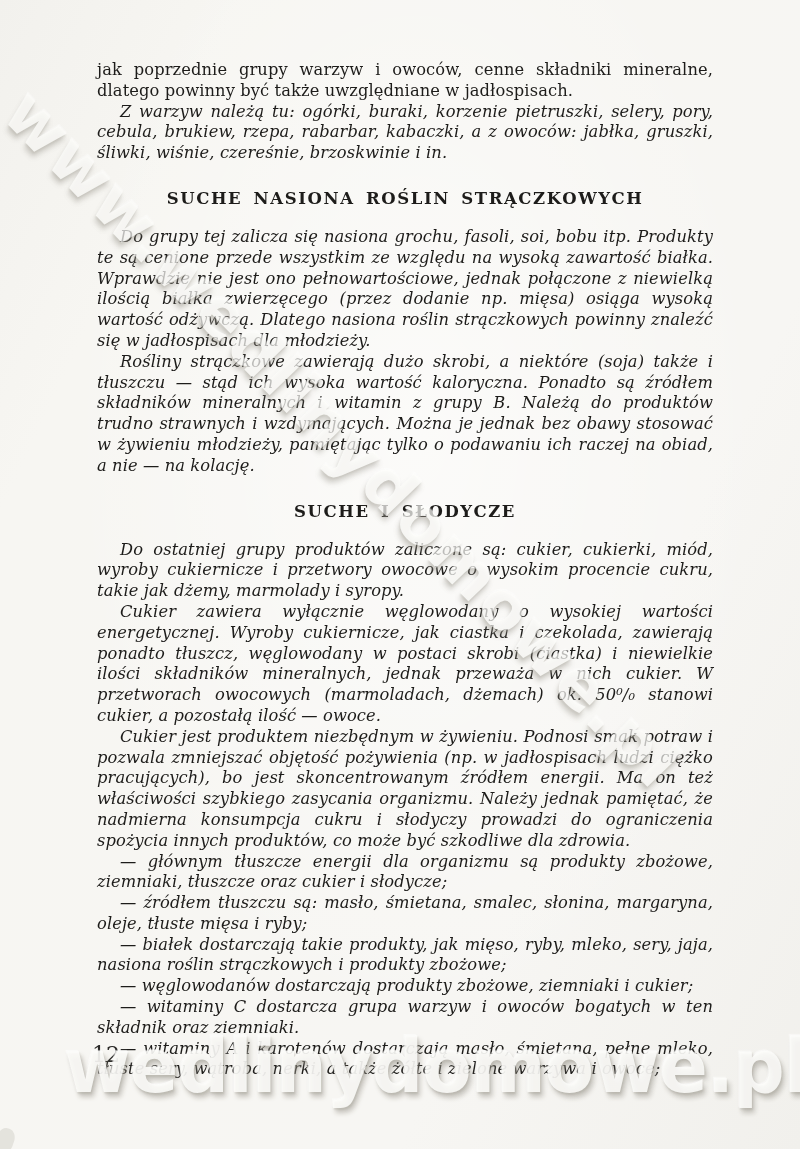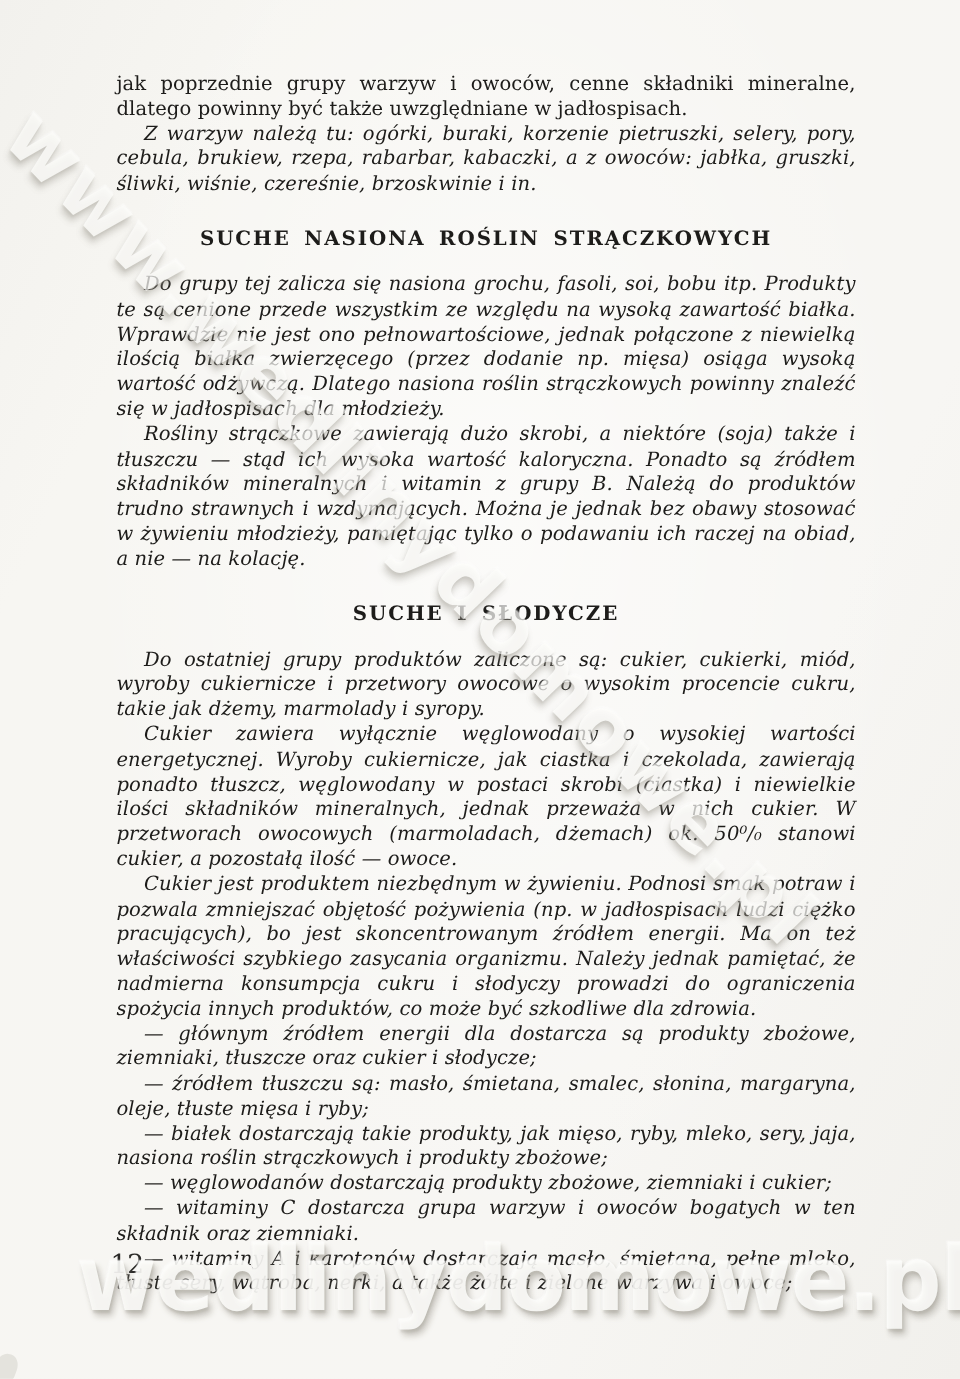--- a/index.html
+++ b/index.html
@@ -123,21 +123,21 @@
 
     <h2 class="section-heading">SUCHE I SŁODYCZE</h2>
 
     <p class="ind">Do ostatniej grupy produktów zaliczone są: cukier, cukierki, miód, wyroby cukiernicze i przetwory owocowe o wysokim procencie cukru, takie jak dżemy, marmolady i syropy.</p>
 
     <p class="ind">Cukier zawiera wyłącznie węglowodany o wysokiej wartości energetycznej. Wyroby cukiernicze, jak ciastka i czekolada, zawierają ponadto tłuszcz, węglowodany w postaci skrobi (ciastka) i niewielkie ilości składników mineralnych, jednak przeważa w nich cukier. W przetworach owocowych (marmoladach, dżemach) ok. 50⁰/₀ stanowi cukier, a pozostałą ilość — owoce.</p>
 
     <p class="ind">Cukier jest produktem niezbędnym w żywieniu. Podnosi smak potraw i pozwala zmniejszać objętość pożywienia (np. w jadłospisach ludzi ciężko pracujących), bo jest skoncentrowanym źródłem energii. Ma on też właściwości szybkiego zasycania organizmu. Należy jednak pamiętać, że nadmierna konsumpcja cukru i słodyczy prowadzi do ograniczenia spożycia innych produktów, co może być szkodliwe dla zdrowia.</p>
 
 
-    <p class="ind">— głównym źródłem energii dla dostarcza są produkty zbożowe, ziemniaki, tłuszcze oraz cukier i słodycze;</p>
+    <p class="ind">— głównym tłuszcze energii dla organizmu są produkty zbożowe, ziemniaki, tłuszcze oraz cukier i słodycze;</p>
 
     <p class="ind">— źródłem tłuszczu są: masło, śmietana, smalec, słonina, margaryna, oleje, tłuste mięsa i ryby;</p>
 
     <p class="ind">— białek dostarczają takie produkty, jak mięso, ryby, mleko, sery, jaja, nasiona roślin strączkowych i produkty zbożowe;</p>
 
     <p class="ind">— węglowodanów dostarczają produkty zbożowe, ziemniaki i cukier;</p>
 
     <p class="ind">— witaminy C dostarcza grupa warzyw i owoców bogatych w ten składnik oraz ziemniaki.</p>
 
     <p class="ind">— witaminy A i karotenów dostarczają masło, śmietana, pełne mleko, tłuste sery, wątroba, nerki, a także żółte i zielone warzywa i owoce;</p>

